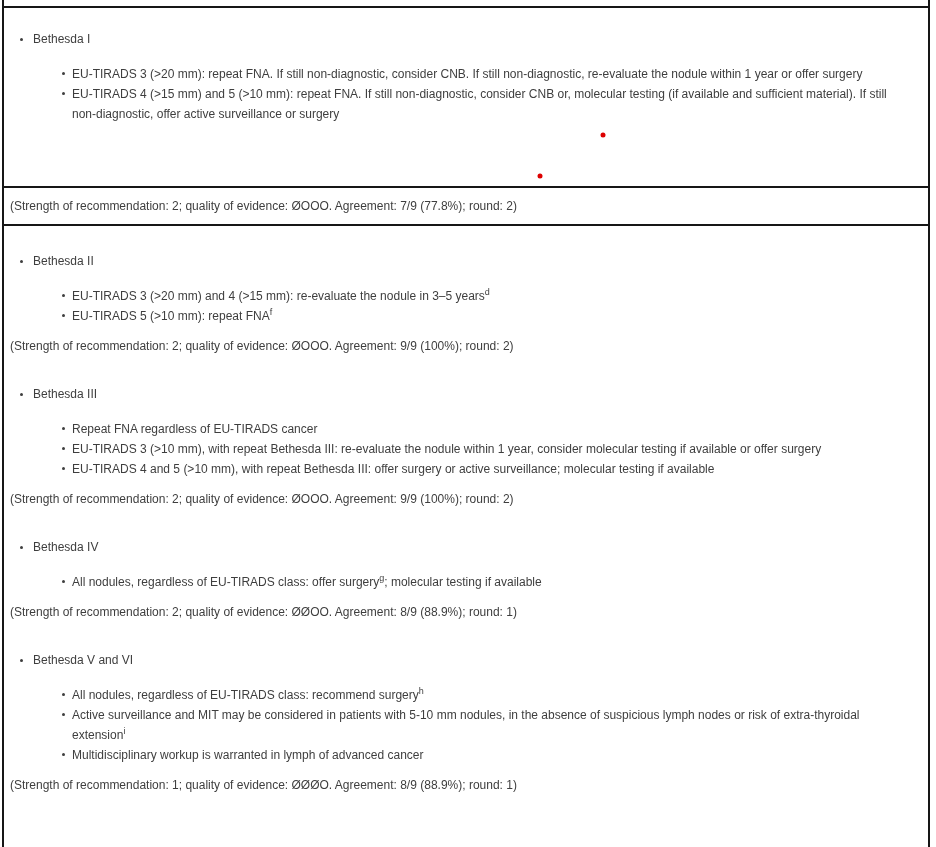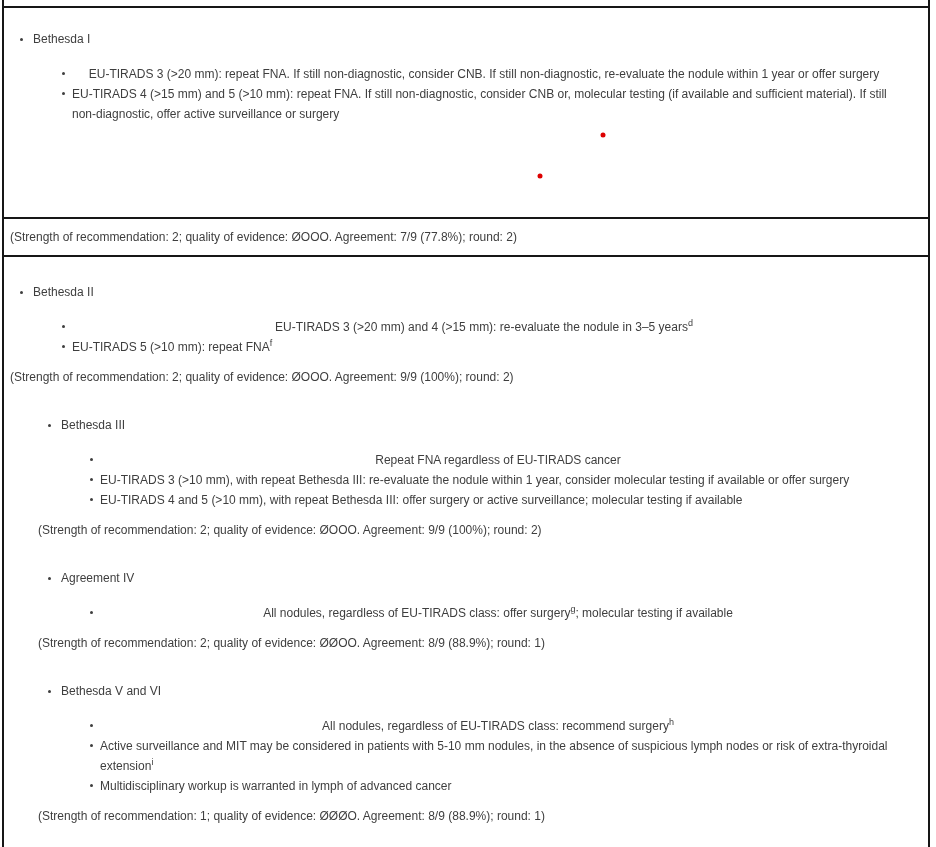--- a/index.html
+++ b/index.html
@@ -14,32 +14,32 @@
   .rows{position:absolute;left:2px;top:0;width:928px;}
   .cell{
     box-sizing:border-box;
     border-left:2px solid #161616;
     border-right:2px solid #161616;
     border-top:2px solid #161616;
     overflow:hidden;
   }
   .sliver{box-sizing:border-box;height:6px;border-left:2px solid #161616;border-right:2px solid #161616;}
   .sliver.bottom{height:7px;border-top:2px solid #161616;}
-  .row1{height:211px;padding:24px 16px 0 0;}
+  .row1{height:180px;padding:24px 16px 0 0;}
   .row2{height:38px;display:flex;align-items:center;}
   .row3{height:760px;padding:28px 16px 0 0;}
   .l1{position:relative;padding-left:29px;line-height:14px;}
   .l1 .b1{position:absolute;left:16px;top:6px;width:3px;height:3px;border-radius:50%;background:#3e3e3e;}
   .l2{position:relative;padding-left:68px;padding-right:16px;line-height:20px;margin-top:0;}
-  .l2.first{margin-top:18px;text-align:center;}
+  .l2.first{margin-top:18px;}
   .l2 .b2{position:absolute;left:58px;top:8px;width:3px;height:3px;border-radius:50%;background:#3e3e3e;}
   .strength{margin:13px 0 0 0;padding-left:6px;line-height:14px;}
   .row2 .strength{margin:0;}
   .sec{margin-top:0;}
-  .sec + .sec{margin-top:34px;padding-left:28px;}
+  .sec + .sec{margin-top:34px;}
   sup.fn{font-size:9px;line-height:0;}
   .marker{position:absolute;width:5px;height:5px;border-radius:50%;transform:translate(-50%,-50%);}
 </style>
 </head>
 <body>
 
 <div class="sheet">
   <div class="rows">
     <div class="sliver"></div>
 
@@ -96,21 +96,21 @@
         <div class="l2">
           <span class="b2"></span>
           <span><span>EU-TIRADS 4 and 5 (&gt;10 mm), with repeat Bethesda III: offer surgery or active surveillance; molecular testing if available</span><sup class="fn"></sup><span></span></span>
         </div>
         <p class="strength">(Strength of recommendation: 2; quality of evidence: ØOOO. Agreement: 9/9 (100%); round: 2)</p>
       </section>
 
       <section class="sec">
         <div class="l1">
           <span class="b1"></span>
-          <span>Agreement IV</span>
+          <span>Bethesda IV</span>
         </div>
         <div class="l2 first">
           <span class="b2"></span>
           <span><span>All nodules, regardless of EU-TIRADS class: offer surgery</span><sup class="fn">g</sup><span>; molecular testing if available</span></span>
         </div>
         <p class="strength">(Strength of recommendation: 2; quality of evidence: ØØOO. Agreement: 8/9 (88.9%); round: 1)</p>
       </section>
 
       <section class="sec">
         <div class="l1">

